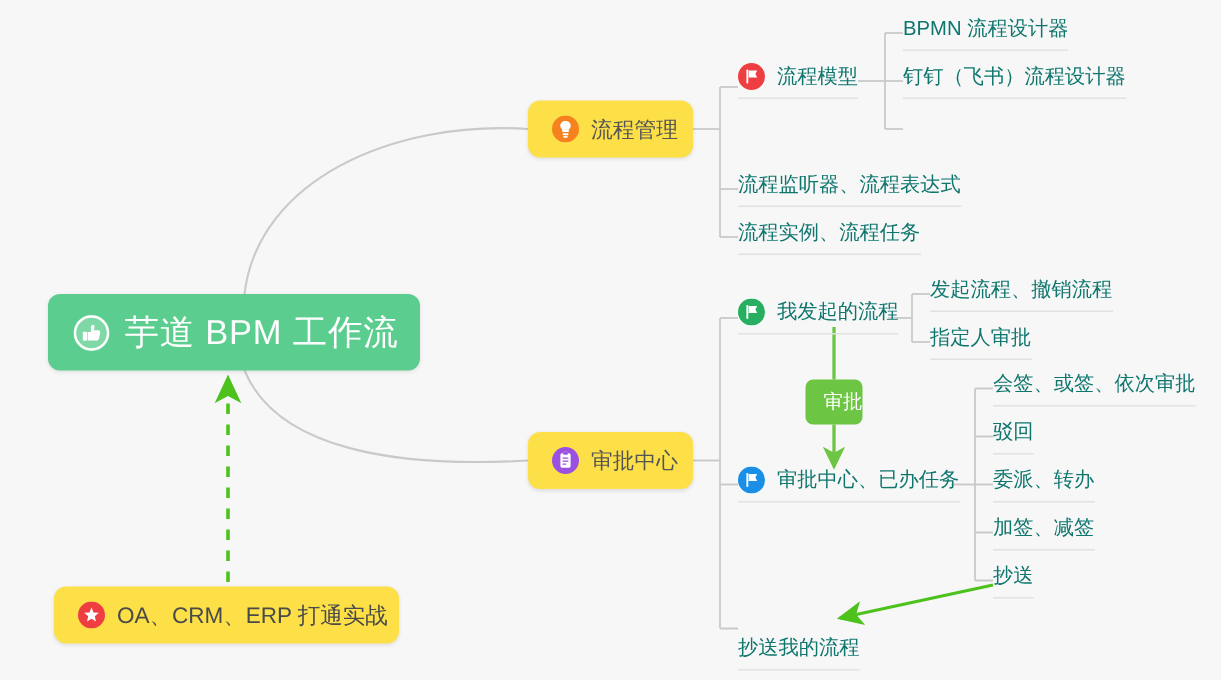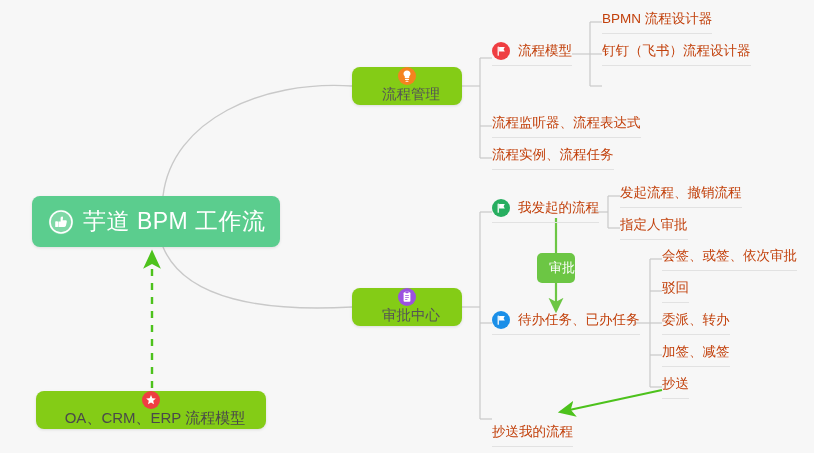--- a/index.html
+++ b/index.html
@@ -51,46 +51,45 @@
     box-shadow: 0 1px 3px rgba(0,0,0,0.10);
   }
   .root-node .node-label {
     color: #ffffff;
     font-size: 23px;
     letter-spacing: 0.5px;
     margin-left: 9px;
   }
 
   .branch-node {
-    background: #84cc16;
+    background: #fde047;
     border-radius: 8px;
     height: 38px;
     padding: 0 16px;
     box-shadow: 0 1px 3px rgba(0,0,0,0.11);
-    flex-direction: column;
   }
   .branch-node .node-label {
     color: #555555;
     font-size: 14.5px;
     margin-left: 8px;
   }
 
   #node-process-mgmt { left: 352px; top: 67px; width: 110px; }
   #node-approval-center { left: 352px; top: 288px; width: 110px; }
   #node-integration { left: 36px; top: 391px; width: 230px; }
   #node-integration .node-label { font-size: 15px; color: #4a4a4a; }
 
   
   .leaf {
     position: absolute;
     display: flex;
     align-items: center;
     box-sizing: border-box;
     white-space: nowrap;
-    color: #c2410c;
+    color: #0f766e;
     font-size: 13.5px;
     padding-bottom: 4px;
     border-bottom: 1px solid #e2e2e2;
     height: 25px;
   }
   .leaf .leaf-label { margin-left: 0; }
   .leaf.with-icon .leaf-label { margin-left: 8px; }
 
   
   .circ-icon {
@@ -268,21 +267,21 @@
   </div>
 
   <div class="leaf with-icon" style="left:492px; top:310px;">
     <span class="circ-icon">
       <svg viewBox="0 0 18 18" xmlns="http://www.w3.org/2000/svg">
         <circle cx="9" cy="9" r="9" fill="#1b8fe8"></circle>
         <rect x="5.6" y="4.4" width="1.25" height="9.3" rx="0.5" fill="#ffffff"></rect>
         <path d="M7.1 5.0 L12.8 5.0 L11.6 7.3 L12.8 9.6 L7.1 9.6 Z" fill="#ffffff"></path>
       </svg>
     </span>
-    <span class="leaf-label">待办任务、已办任务</span>
+    <span class="leaf-label">审批中心、已办任务</span>
   </div>
 
   <div class="leaf" style="left:492px; top:422px;">
     <span class="leaf-label">抄送我的流程</span>
   </div>
 
   <div class="leaf" style="left:620px; top:183px;">
     <span class="leaf-label">发起流程、撤销流程</span>
   </div>
   <div class="leaf" style="left:662px; top:246px;">
@@ -309,16 +308,16 @@
     <span>审批</span>
   </div>
 
   <div class="node-box branch-node" id="node-integration">
     <span class="circ-icon">
       <svg viewBox="0 0 18 18" xmlns="http://www.w3.org/2000/svg">
         <circle cx="9" cy="9" r="9" fill="#ef3e42"></circle>
         <path d="M9 4.0 L10.35 7.25 L13.85 7.55 L11.2 9.85 L12.0 13.3 L9 11.45 L6.0 13.3 L6.8 9.85 L4.15 7.55 L7.65 7.25 Z" fill="#ffffff"></path>
       </svg>
     </span>
-    <span class="node-label">OA、CRM、ERP 流程模型</span>
+    <span class="node-label">OA、CRM、ERP 打通实战</span>
   </div>
 
 </div>
 
 </body></html>

